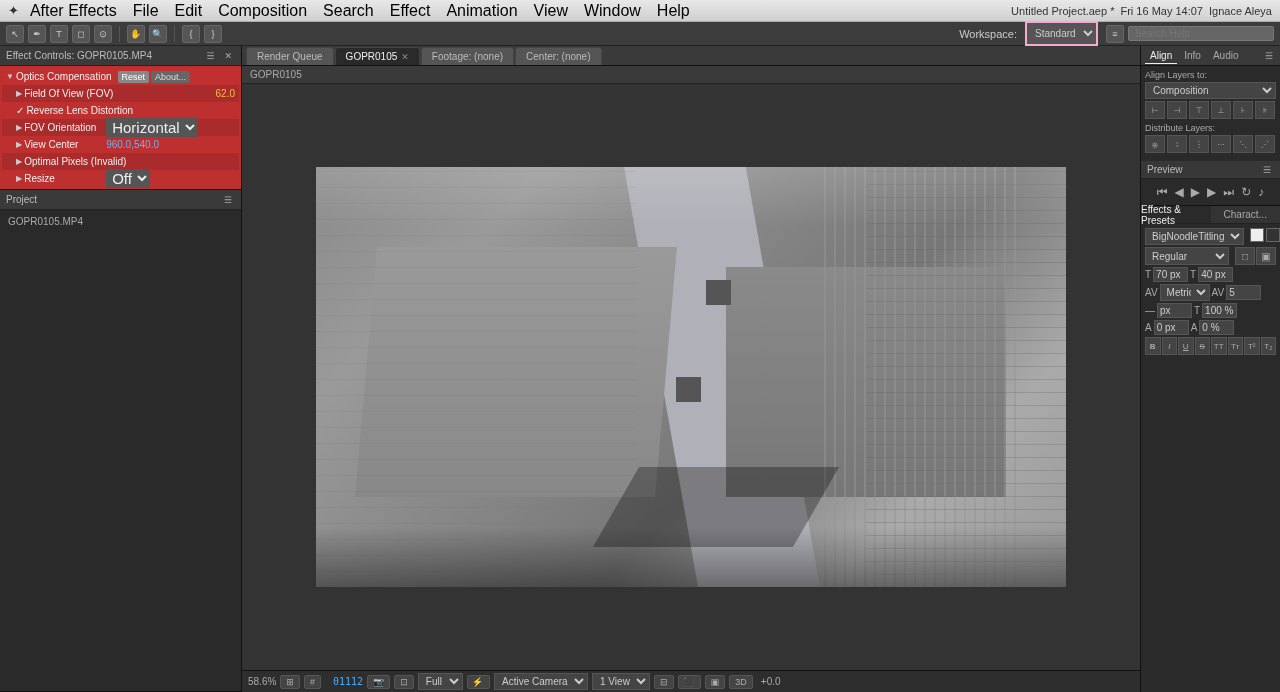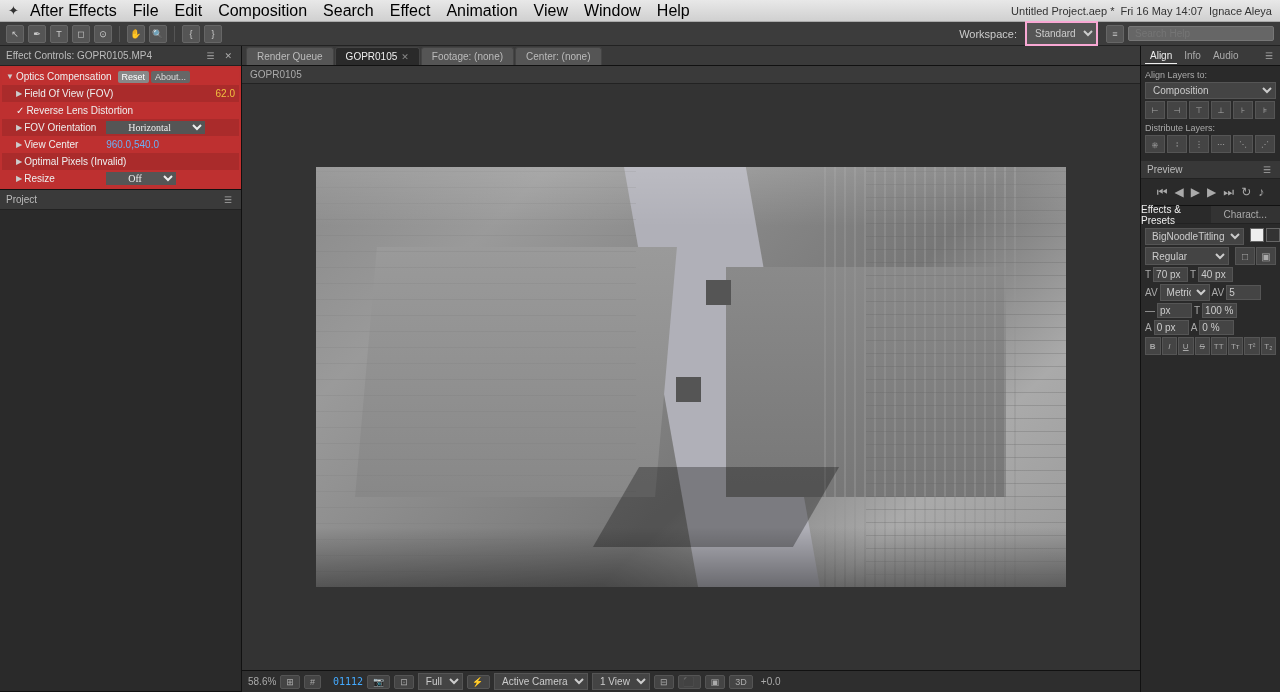--- a/index.html
+++ b/index.html
@@ -172,24 +172,23 @@
       cursor: pointer;
     }
     .checkbox-item {
       color: #f0f0f0;
       font-size: 10px;
     }
     .triangle { font-size: 8px; }
     .effect-dropdown {
       background: #555;
       color: #eee;
-      font-size: 10px;
+      font-size: 15px;
       border: none;
-      padding: 0 18px;
-      font-family: Liberation Serif, serif;
+      padding: 0 2px;
     }
     .blue-value { color: #6ab0f5; }
     .effect-row-indent {
       padding-left: 14px;
     }
 
     
     #project-panel {
       flex: 1;
       background: #2a2a2a;
@@ -636,20 +635,23 @@
             <option>Off</option>
           </select>
         </div>
       </div>
     </div>
 
     <div id="project-panel">
       <div class="panel-header">
         <span class="panel-title">Project</span>
         <span class="panel-btn">☰</span>
+      </div>
+      <div class="project-content">
+        <div class="project-item">GOPR0105.MP4</div>
       </div>
     </div>
   </div>
 
   <div id="center-panel">
 
     <div class="panel-tabs">
       <div class="tab">
         <span>Render Queue</span>
       </div>

